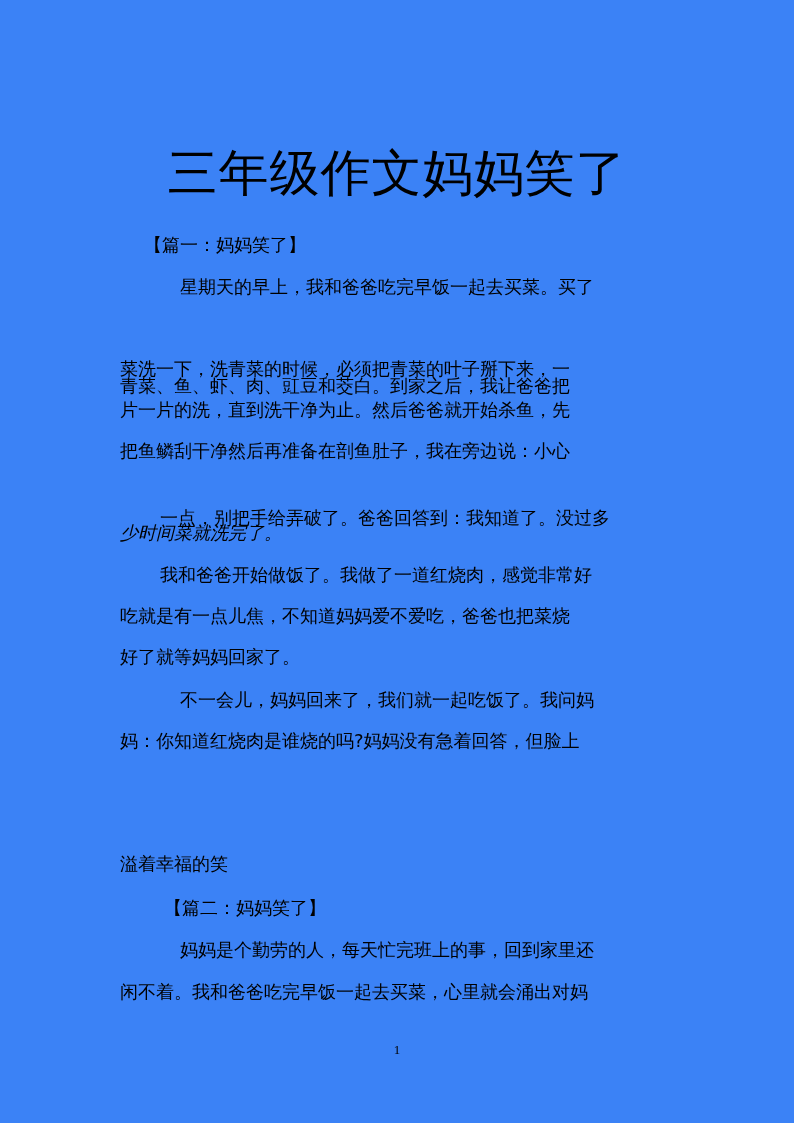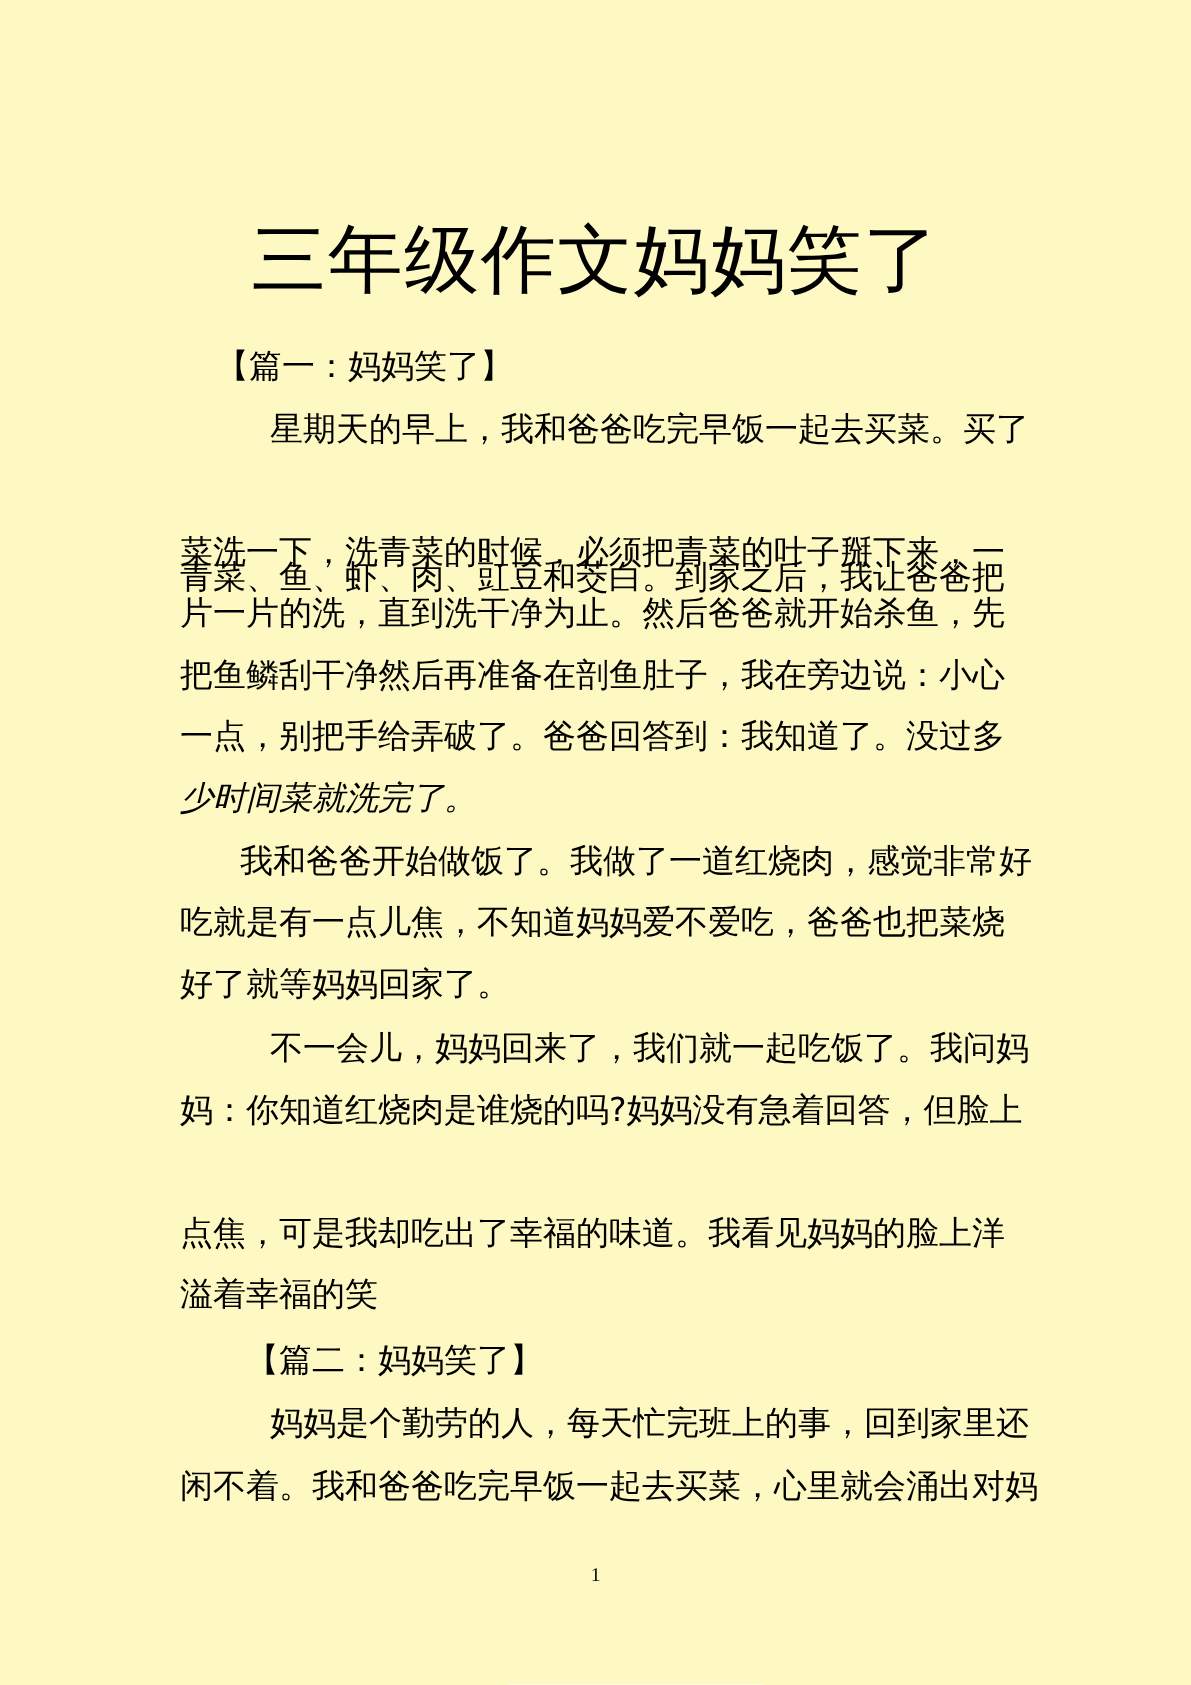--- a/index.html
+++ b/index.html
@@ -13,38 +13,38 @@
       position: relative;
       overflow: hidden;
       font-family: "DejaVu Serif", "Liberation Serif", serif;
       color: #000000;
     }
     .page {
       position: absolute;
       left: 0; top: 0;
       width: 794px;
       height: 1123px;
-      background: #fef9c3;
+      background: #3b82f6;
     }
     .title {
       position: absolute;
       left: 0;
       top: 138px;
       width: 794px;
       text-align: center;
       font-size: 50px;
       line-height: 70px;
       font-family: "DejaVu Serif", "Liberation Serif", serif;
       font-weight: normal;
       letter-spacing: 1px;
     }
     .line {
       position: absolute;
       left: 120px;
-      font-size: 22px;
+      font-size: 18px;
       line-height: 30px;
       white-space: nowrap;
       font-family: "DejaVu Sans", "Liberation Sans", sans-serif;
       text-align: right;
     }
     .page-number {
       position: absolute;
       left: 0;
       width: 794px;
       top: 1042px;
@@ -60,30 +60,29 @@
 
   <div class="title">三年级作文妈妈笑了</div>
 
   <div class="line" style="left:144px; top:230px;">【篇一：妈妈笑了】</div>
 
   <div class="line" style="left:180px; top:272px;">星期天的早上，我和爸爸吃完早饭一起去买菜。买了</div>
   <div class="line" style="top:331px;margin-top:40px;">青菜、鱼、虾、肉、豇豆和茭白。到家之后，我让爸爸把</div>
   <div class="line" style="top:354px;">菜洗一下，洗青菜的时候，必须把青菜的叶子掰下来，一</div>
   <div class="line" style="top:395px;">片一片的洗，直到洗干净为止。然后爸爸就开始杀鱼，先</div>
   <div class="line" style="top:436px;">把鱼鳞刮干净然后再准备在剖鱼肚子，我在旁边说：小心</div>
-  <div class="line" style="top:477px;">一点，别把手给弄破了。爸爸回答到：我知道了。没过多</div>
+  <div class="line" style="top:503px;margin-left:40px;">一点，别把手给弄破了。爸爸回答到：我知道了。没过多</div>
   <div class="line" style="top:518px;font-style:italic;">少时间菜就洗完了。</div>
 
   <div class="line" style="left:160px; top:560px;">我和爸爸开始做饭了。我做了一道红烧肉，感觉非常好</div>
   <div class="line" style="top:601px;">吃就是有一点儿焦，不知道妈妈爱不爱吃，爸爸也把菜烧</div>
   <div class="line" style="top:642px;">好了就等妈妈回家了。</div>
 
   <div class="line" style="left:180px; top:685px;">不一会儿，妈妈回来了，我们就一起吃饭了。我问妈</div>
   <div class="line" style="top:726px;">妈：你知道红烧肉是谁烧的吗?妈妈没有急着回答，但脸上</div>
-  <div class="line" style="top:808px;">点焦，可是我却吃出了幸福的味道。我看见妈妈的脸上洋</div>
   <div class="line" style="top:849px;">溢着幸福的笑</div>
 
   <div class="line" style="left:164px; top:893px;">【篇二：妈妈笑了】</div>
 
   <div class="line" style="left:180px; top:935px;">妈妈是个勤劳的人，每天忙完班上的事，回到家里还</div>
   <div class="line" style="top:977px;">闲不着。我和爸爸吃完早饭一起去买菜，心里就会涌出对妈</div>
 
   <div class="page-number">1</div>
 
 </div>

